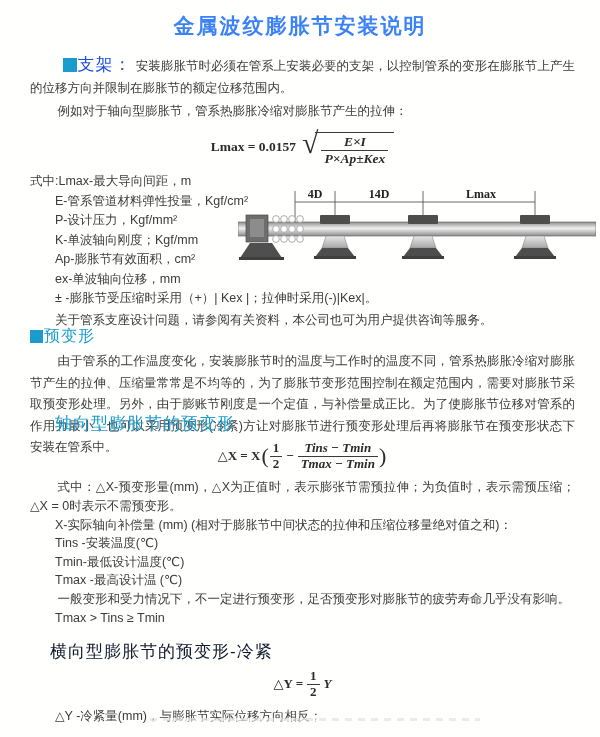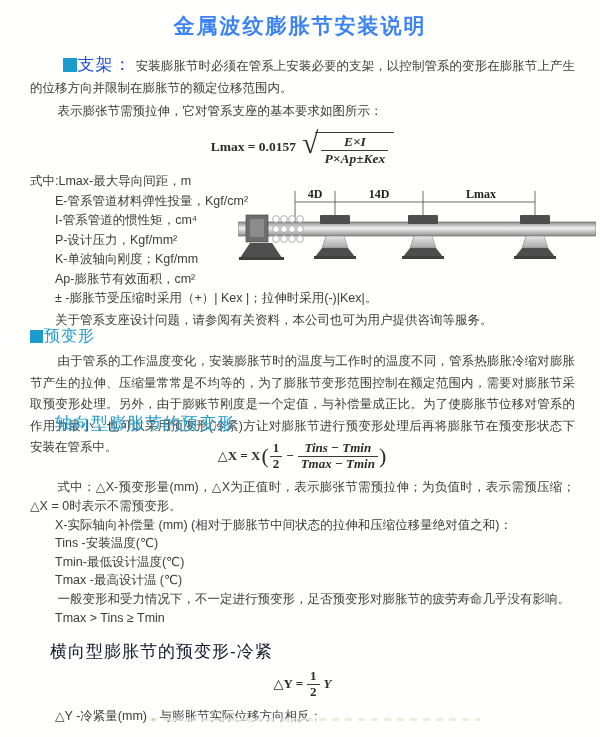--- a/index.html
+++ b/index.html
@@ -71,42 +71,42 @@
 </style>
 </head>
 <body>
 
 <div class="page">
 
   <div class="title">金属波纹膨胀节安装说明</div>
 
   <div class="block-support">
     <p class="p-first"><span class="sq"></span><span class="h-inline">支架：</span><span>安装膨胀节时必须在管系上安装必要的支架，以控制管系的变形在膨胀节上产生的位移方向并限制在膨胀节的额定位移范围内。</span></p>
-    <p class="p-example">表示膨张节需预拉伸，它对管系支座的基本要求如图所示：</p>
+    <p class="p-example">例如对于轴向型膨胀节，管系热膨胀冷缩对膨胀节产生的拉伸：</p>
 
     <div class="formula-row fser">
       <span>Lmax = 0.0157</span>
       <span class="sqrt">
         <span class="sign">√</span>
         <span class="radicand">
           <span class="frac">
             <span class="num it">E×I</span>
             <span class="den it">P×Ap±Kex</span>
           </span>
         </span>
       </span>
     </div>
 
     <div class="defs">
       <div class="def-line">式中:Lmax-最大导向间距，m</div>
       <div class="def-line">E-管系管道材料弹性投量，Kgf/cm²</div>
-      <div class="def-line">I-管系管道的惯性矩，cm⁴</div>
       <div class="def-line">P-设计压力，Kgf/mm²</div>
       <div class="def-line">K-单波轴向刚度；Kgf/mm</div>
       <div class="def-line">Ap-膨胀节有效面积，cm²</div>
+      <div class="def-line">ex-单波轴向位移，mm</div>
       <div class="def-line">± -膨胀节受压缩时采用（+）| Kex |；拉伸时采用(-)|Kex|。</div>
       <div class="def-note">关于管系支座设计问题，请参阅有关资料，本公司也可为用户提供咨询等服务。</div>
     </div>
   </div>
 
   <svg class="diagram" viewBox="0 0 358 92" xmlns="http://www.w3.org/2000/svg">
     <defs>
       <linearGradient id="pipeg" x1="0" y1="0" x2="0" y2="1">
         <stop offset="0" stop-color="#8d8d8d"></stop>
           <stop offset="0.45" stop-color="#f0f0f0"></stop>

